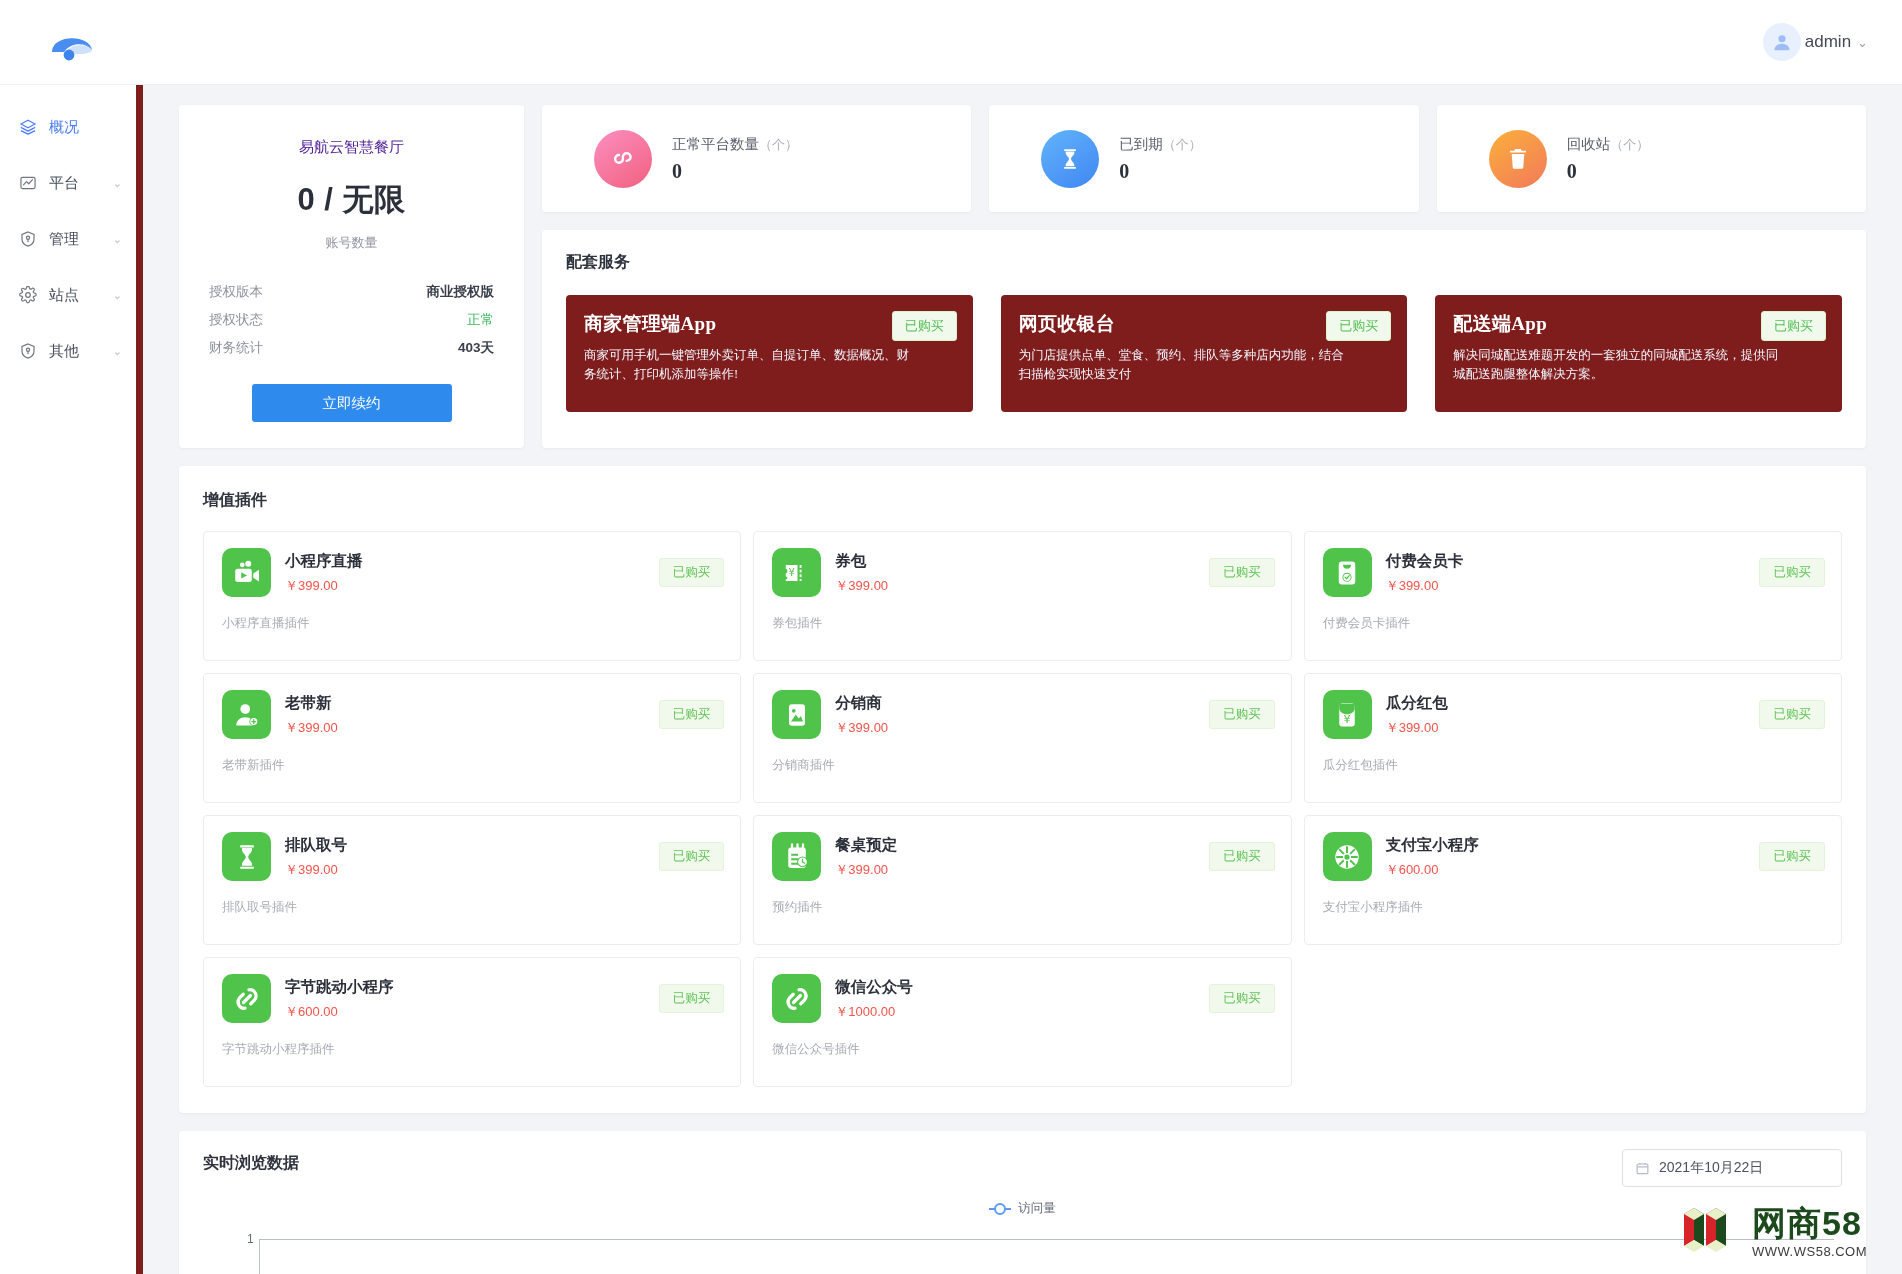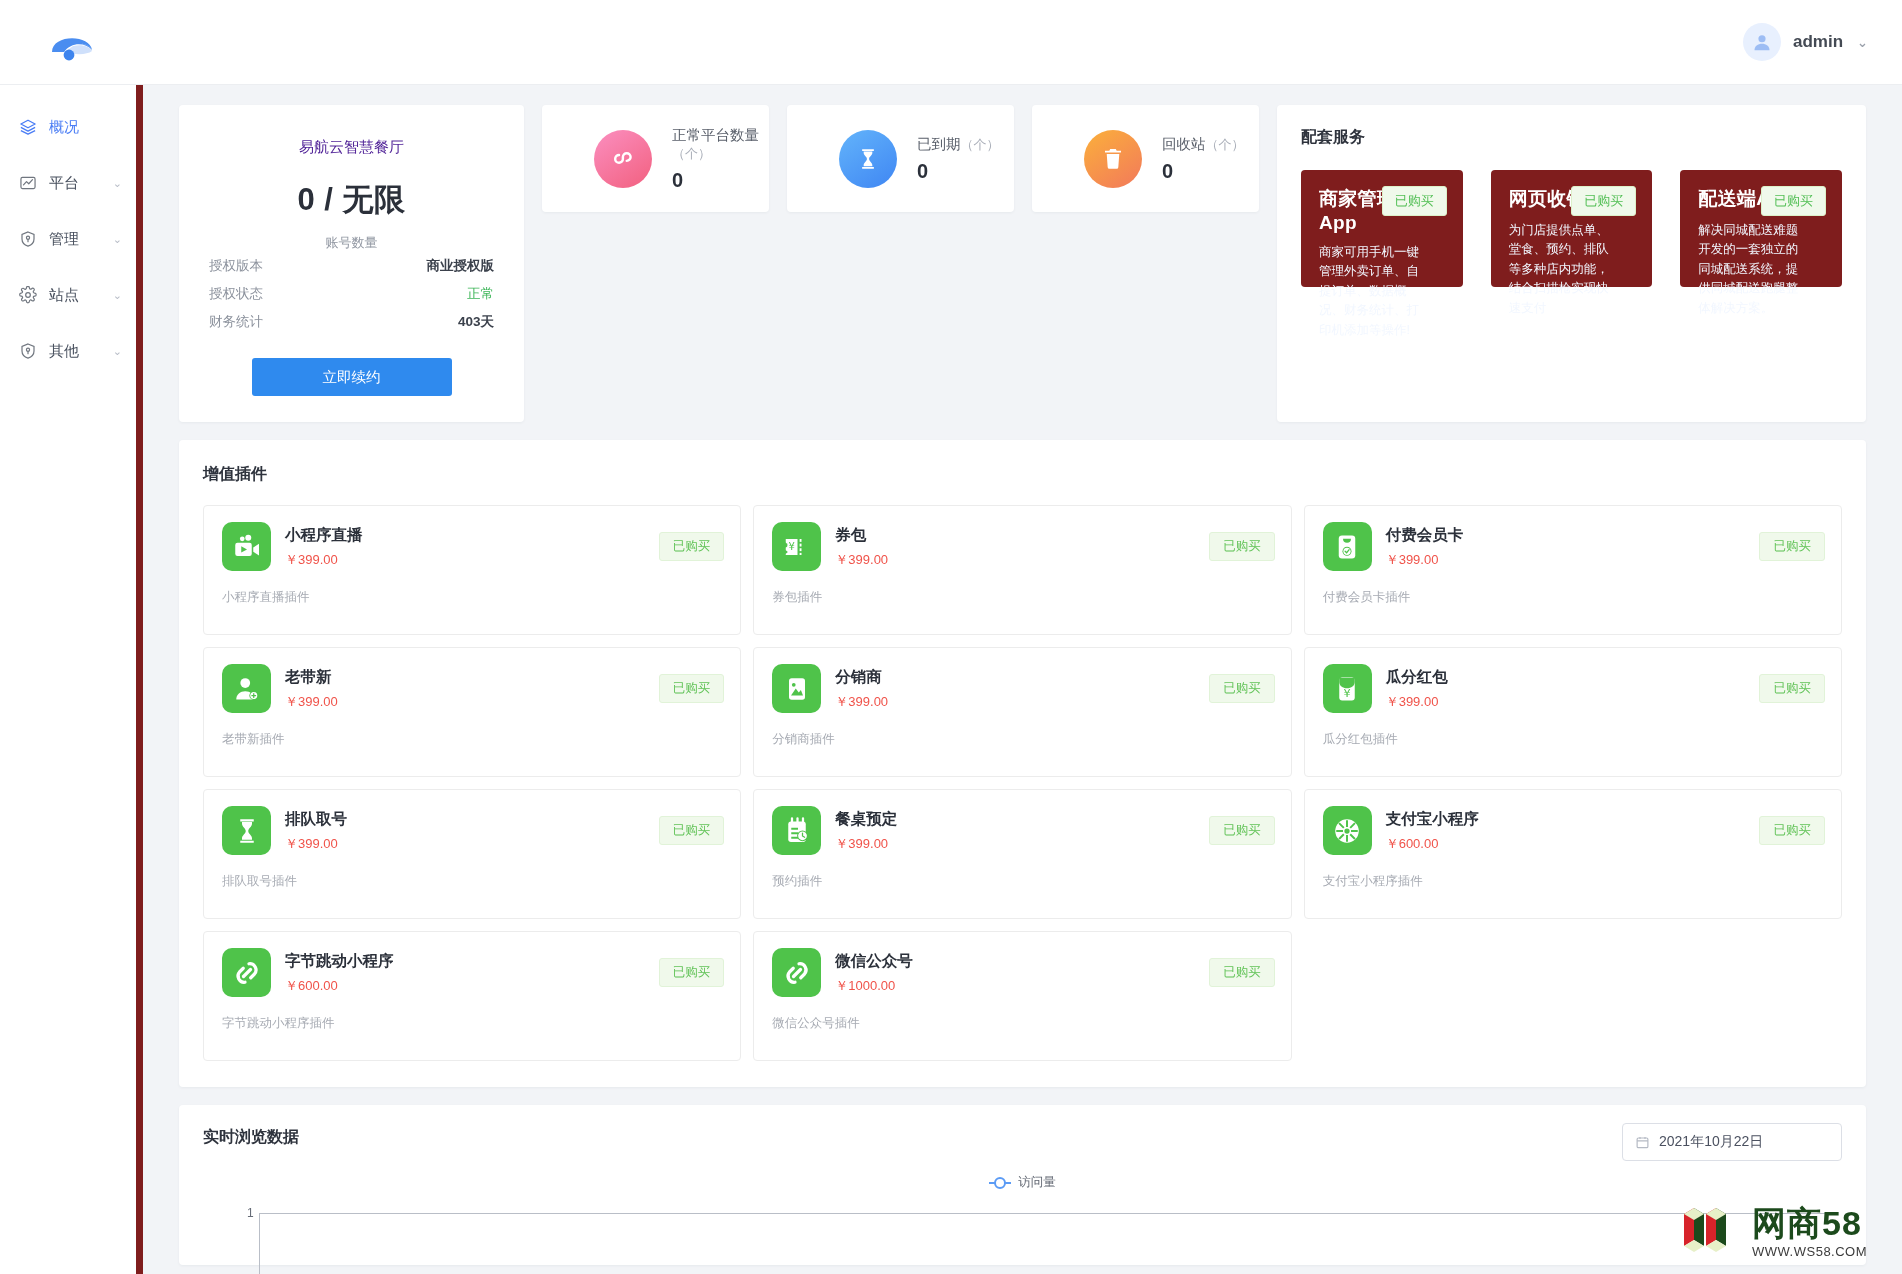--- a/index.html
+++ b/index.html
@@ -19,21 +19,21 @@
     border-bottom: 1px solid #eceef1;
     display: flex; align-items: center;
     z-index: 5;
   }
   .logo-wrap {
     width: 143px; height: 85px;
     display: flex; align-items: center; justify-content: center;
   }
   .user-box {
     margin-left: auto; margin-right: 34px;
-    display: flex; align-items: center; gap: 12px; font-weight: bold;
+    display: flex; align-items: center; gap: 4px;
   }
   .avatar {
     width: 38px; height: 38px; border-radius: 50%;
     background: #e8f0fe;
     display: flex; align-items: center; justify-content: center;
   }
   .user-name { font-size: 17px; color: #444a54; }
   .caret { font-size: 13px; color: #9aa0ab; margin-left: 2px; }
 
   
@@ -75,36 +75,36 @@
   .row1 { display: flex; gap: 18px; }
   .license-card {
     width: 345px; min-height: 305px;
     background: #fff; border-radius: 4px;
     padding: 24px 30px 26px 30px;
     box-shadow: 0 1px 3px rgba(20,30,60,.05);
   }
   .lic-title { text-align: center; font-size: 15px; color: #4c1d95; margin-top: 9px;}
   .lic-count { text-align: center; font-size: 31px; font-weight: bold; color: #2b303a; margin-top: 22px; letter-spacing: .5px;}
   .lic-sub { text-align: center; font-size: 13px; color: #9096a1; margin-top: 13px; }
-  .lic-rows { }
+  .lic-rows { margin-top: 26px; }
   .lic-row {
     display: flex; justify-content: space-between; align-items: center;
     font-size: 13.5px; color: #8b919c; height: 28px;
   }
   .lic-row .val { color: #3b414c; font-weight: bold; }
   .lic-row .val.green { color: #3fb65a; font-weight: normal; }
   .renew-btn {
     display: block; margin: 22px auto 0 auto;
     width: 200px; height: 38px; line-height: 38px;
     background: #2f8aee; color: #fff; font-size: 14.5px;
     text-align: center; border: none; border-radius: 3px; cursor: pointer;
     font-family: inherit;
   }
 
-  .right-col { flex: 1; display: flex; flex-direction: row; gap: 18px; }
+  .right-col { flex: 1; display: flex; flex-direction: column; gap: 18px; font-family: Liberation Serif, serif; }
   .stats-row { display: flex; gap: 18px; }
   .stat-card {
     flex: 1; height: 107px; background: #fff; border-radius: 4px;
     display: flex; align-items: center; padding-left: 52px; gap: 20px;
     box-shadow: 0 1px 3px rgba(20,30,60,.05);
   }
   .stat-ico {
     width: 58px; height: 58px; border-radius: 50%;
     display: flex; align-items: center; justify-content: center;
     flex: none;

